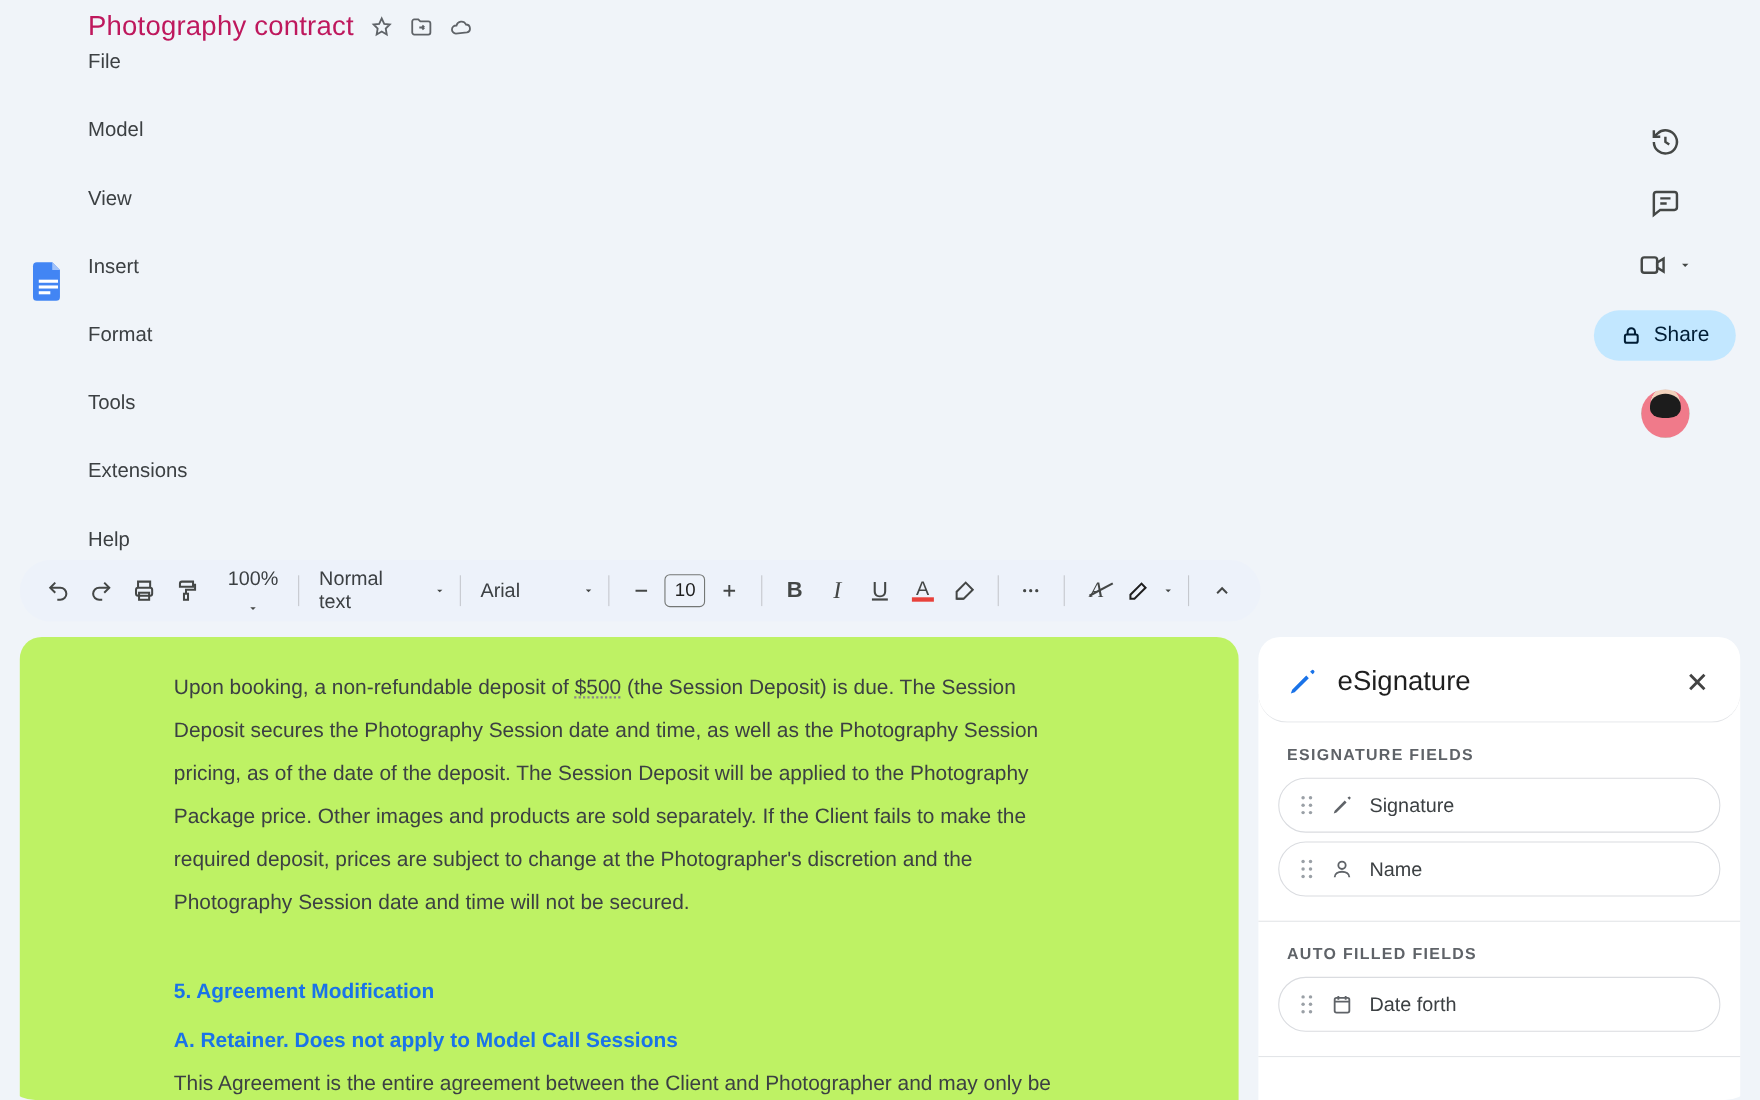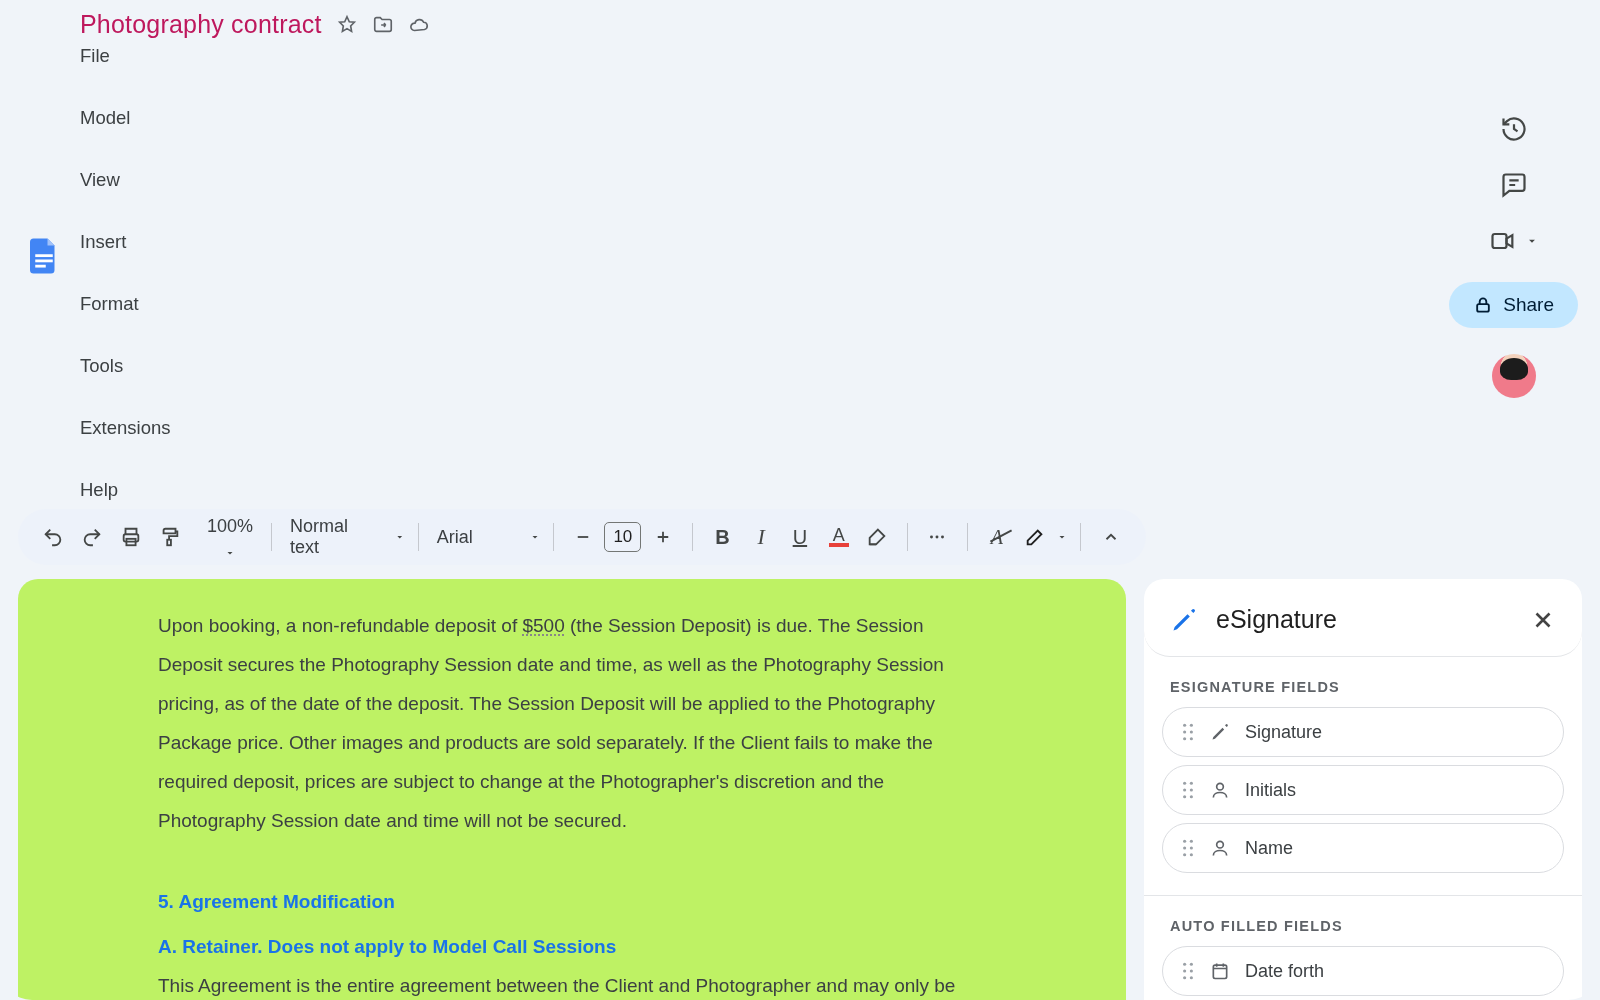--- a/index.html
+++ b/index.html
@@ -314,39 +314,20 @@
               <circle cx="2" cy="14" r="1.4"></circle>
               <circle cx="8" cy="14" r="1.4"></circle>
             </svg>
           </span>
         <span class="field-icon">
             <svg width="20" height="20" viewBox="0 0 24 24" fill="none" stroke="currentColor" stroke-width="2">
               <circle cx="12" cy="8" r="4"></circle>
               <path d="M4 21c0-4 4-6 8-6s8 2 8 6"></path>
             </svg>
           </span>
-        <span class="field-label">Initials</span>
-      </div>
-      <div class="field-pill">
-        <span class="drag-handle">
-            <svg width="14" height="18" viewBox="0 0 10 16" fill="currentColor">
-              <circle cx="2" cy="2" r="1.4"></circle>
-              <circle cx="8" cy="2" r="1.4"></circle>
-              <circle cx="2" cy="8" r="1.4"></circle>
-              <circle cx="8" cy="8" r="1.4"></circle>
-              <circle cx="2" cy="14" r="1.4"></circle>
-              <circle cx="8" cy="14" r="1.4"></circle>
-            </svg>
-          </span>
-        <span class="field-icon">
-            <svg width="20" height="20" viewBox="0 0 24 24" fill="none" stroke="currentColor" stroke-width="2">
-              <circle cx="12" cy="8" r="4"></circle>
-              <path d="M4 21c0-4 4-6 8-6s8 2 8 6"></path>
-            </svg>
-          </span>
         <span class="field-label">Name</span>
       </div>
     </div>
 
     <div class="sb-section-label">AUTO FILLED FIELDS</div>
     <div class="sb-section bordered">
       <div class="field-pill">
         <span class="drag-handle">
             <svg width="14" height="18" viewBox="0 0 10 16" fill="currentColor">
               <circle cx="2" cy="2" r="1.4"></circle>

